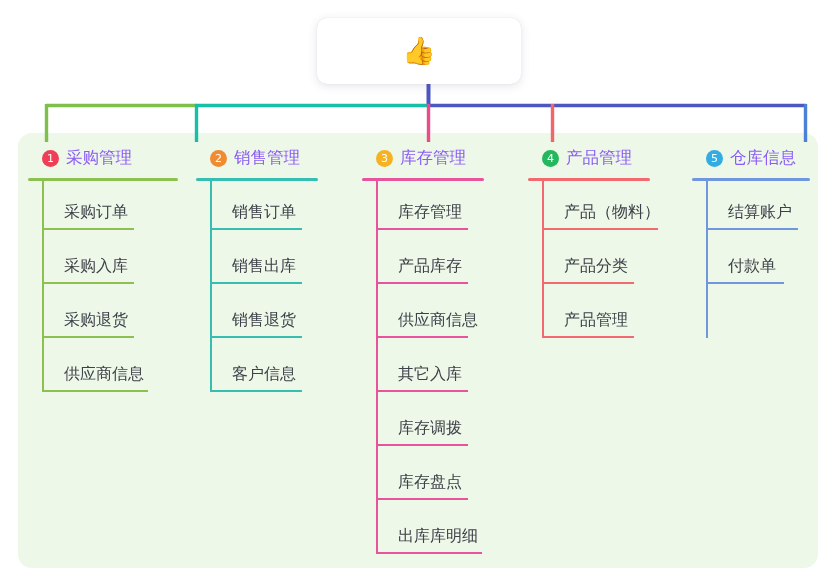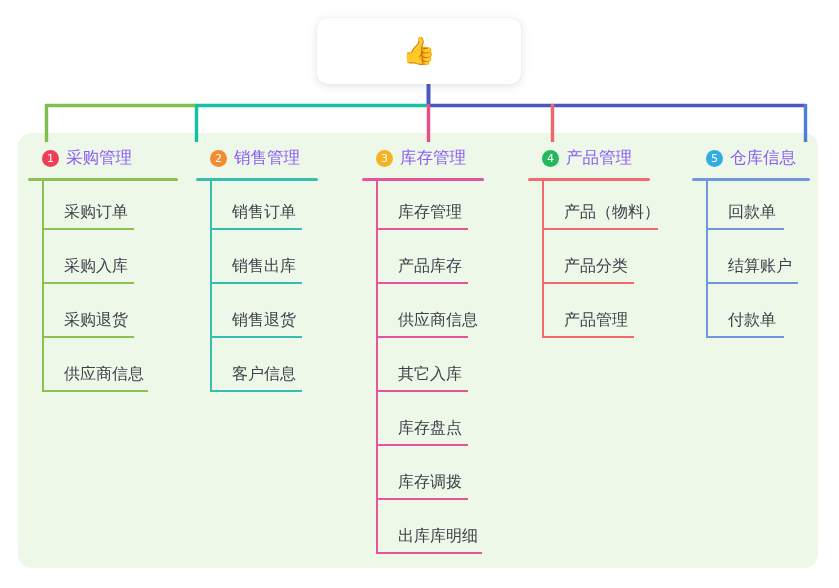--- a/index.html
+++ b/index.html
@@ -233,25 +233,25 @@
           </div>
           <div class="leaf">
             <span class="leaf-text">供应商信息</span>
             <div class="leaf-rule" style="background: rgb(232, 83, 157); width: 92px;"></div>
           </div>
           <div class="leaf">
             <span class="leaf-text">其它入库</span>
             <div class="leaf-rule" style="background: rgb(232, 83, 157); width: 92px;"></div>
           </div>
           <div class="leaf">
+            <span class="leaf-text">库存调拨</span>
+            <div class="leaf-rule" style="background: rgb(232, 83, 157); width: 92px;"></div>
+          </div>
+          <div class="leaf">
             <span class="leaf-text">库存盘点</span>
-            <div class="leaf-rule" style="background: rgb(232, 83, 157); width: 92px;"></div>
-          </div>
-          <div class="leaf">
-            <span class="leaf-text">库存调拨</span>
             <div class="leaf-rule" style="background: rgb(232, 83, 157); width: 92px;"></div>
           </div>
           <div class="leaf">
             <span class="leaf-text">出库库明细</span>
             <div class="leaf-rule" style="background: rgb(232, 83, 157); width: 106px;"></div>
           </div>
         </div>
       </div>
       <div class="branch" style="left: 528px; width: 122px;">
         <div class="branch-head">
@@ -277,24 +277,20 @@
       </div>
       <div class="branch" style="left: 692px; width: 118px;">
         <div class="branch-head">
           <span class="badge" style="background: rgb(49, 173, 227);">5</span>
           <span class="branch-label">仓库信息</span>
         </div>
         <div class="head-rule" style="background: rgb(112, 150, 221); width: 118px;"></div>
         <div class="leaves">
           <div class="spine" style="background: rgb(112, 150, 221); height: 157px;"></div>
           <div class="leaf">
-            <span class="leaf-text">回款单</span>
-            <div class="leaf-rule" style="background: rgb(112, 150, 221); width: 78px;"></div>
-          </div>
-          <div class="leaf">
             <span class="leaf-text">结算账户</span>
             <div class="leaf-rule" style="background: rgb(112, 150, 221); width: 92px;"></div>
           </div>
           <div class="leaf">
             <span class="leaf-text">付款单</span>
             <div class="leaf-rule" style="background: rgb(112, 150, 221); width: 78px;"></div>
           </div>
         </div>
       </div>
     </div>

